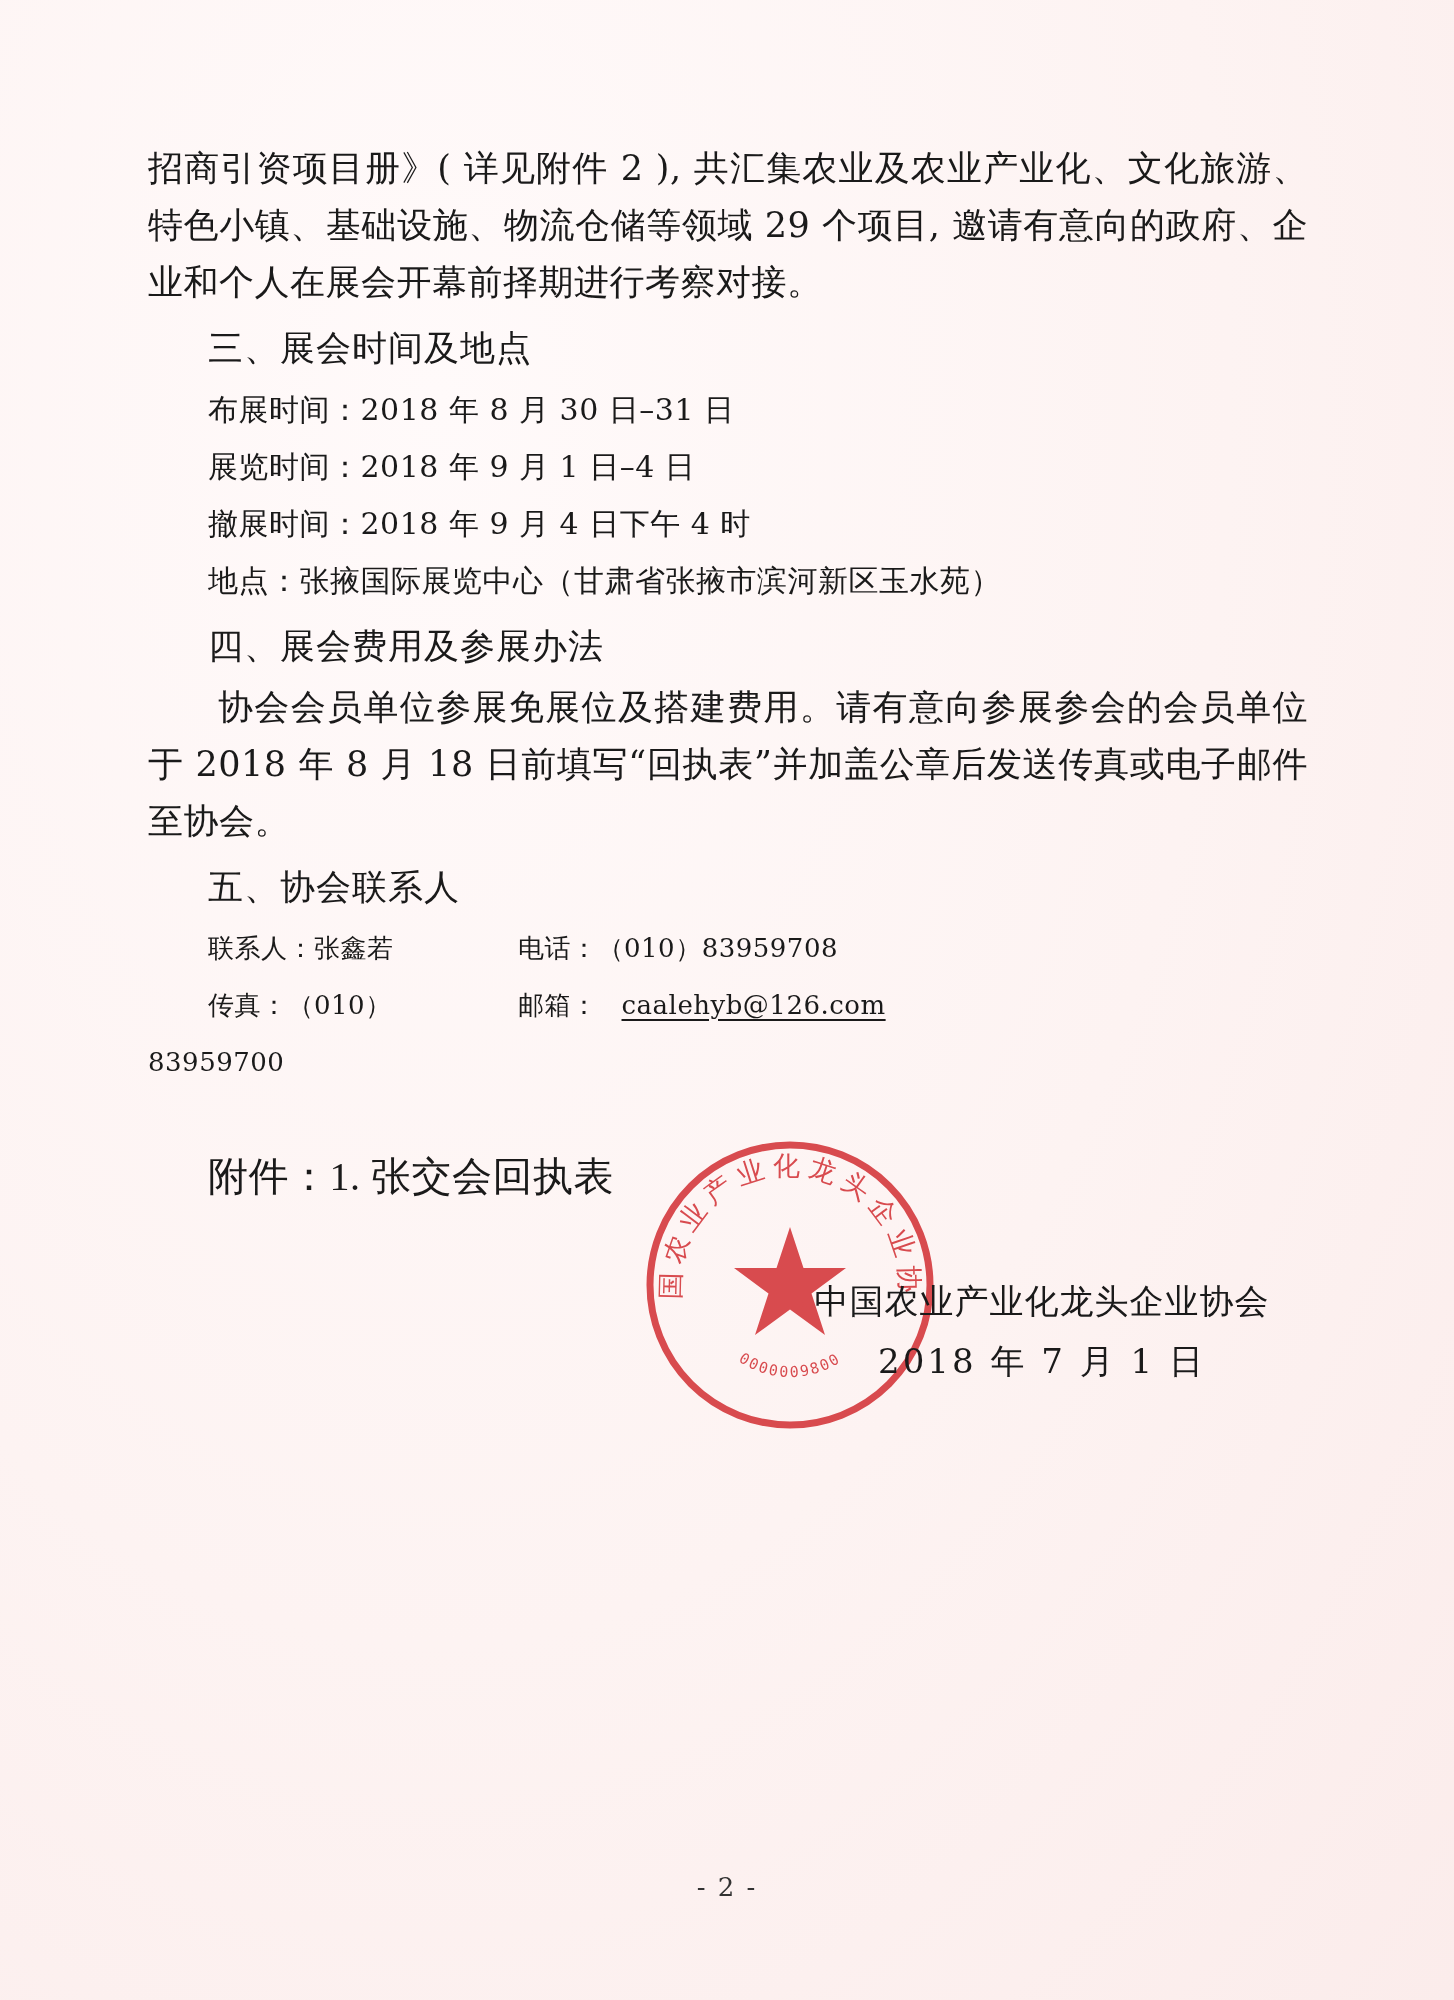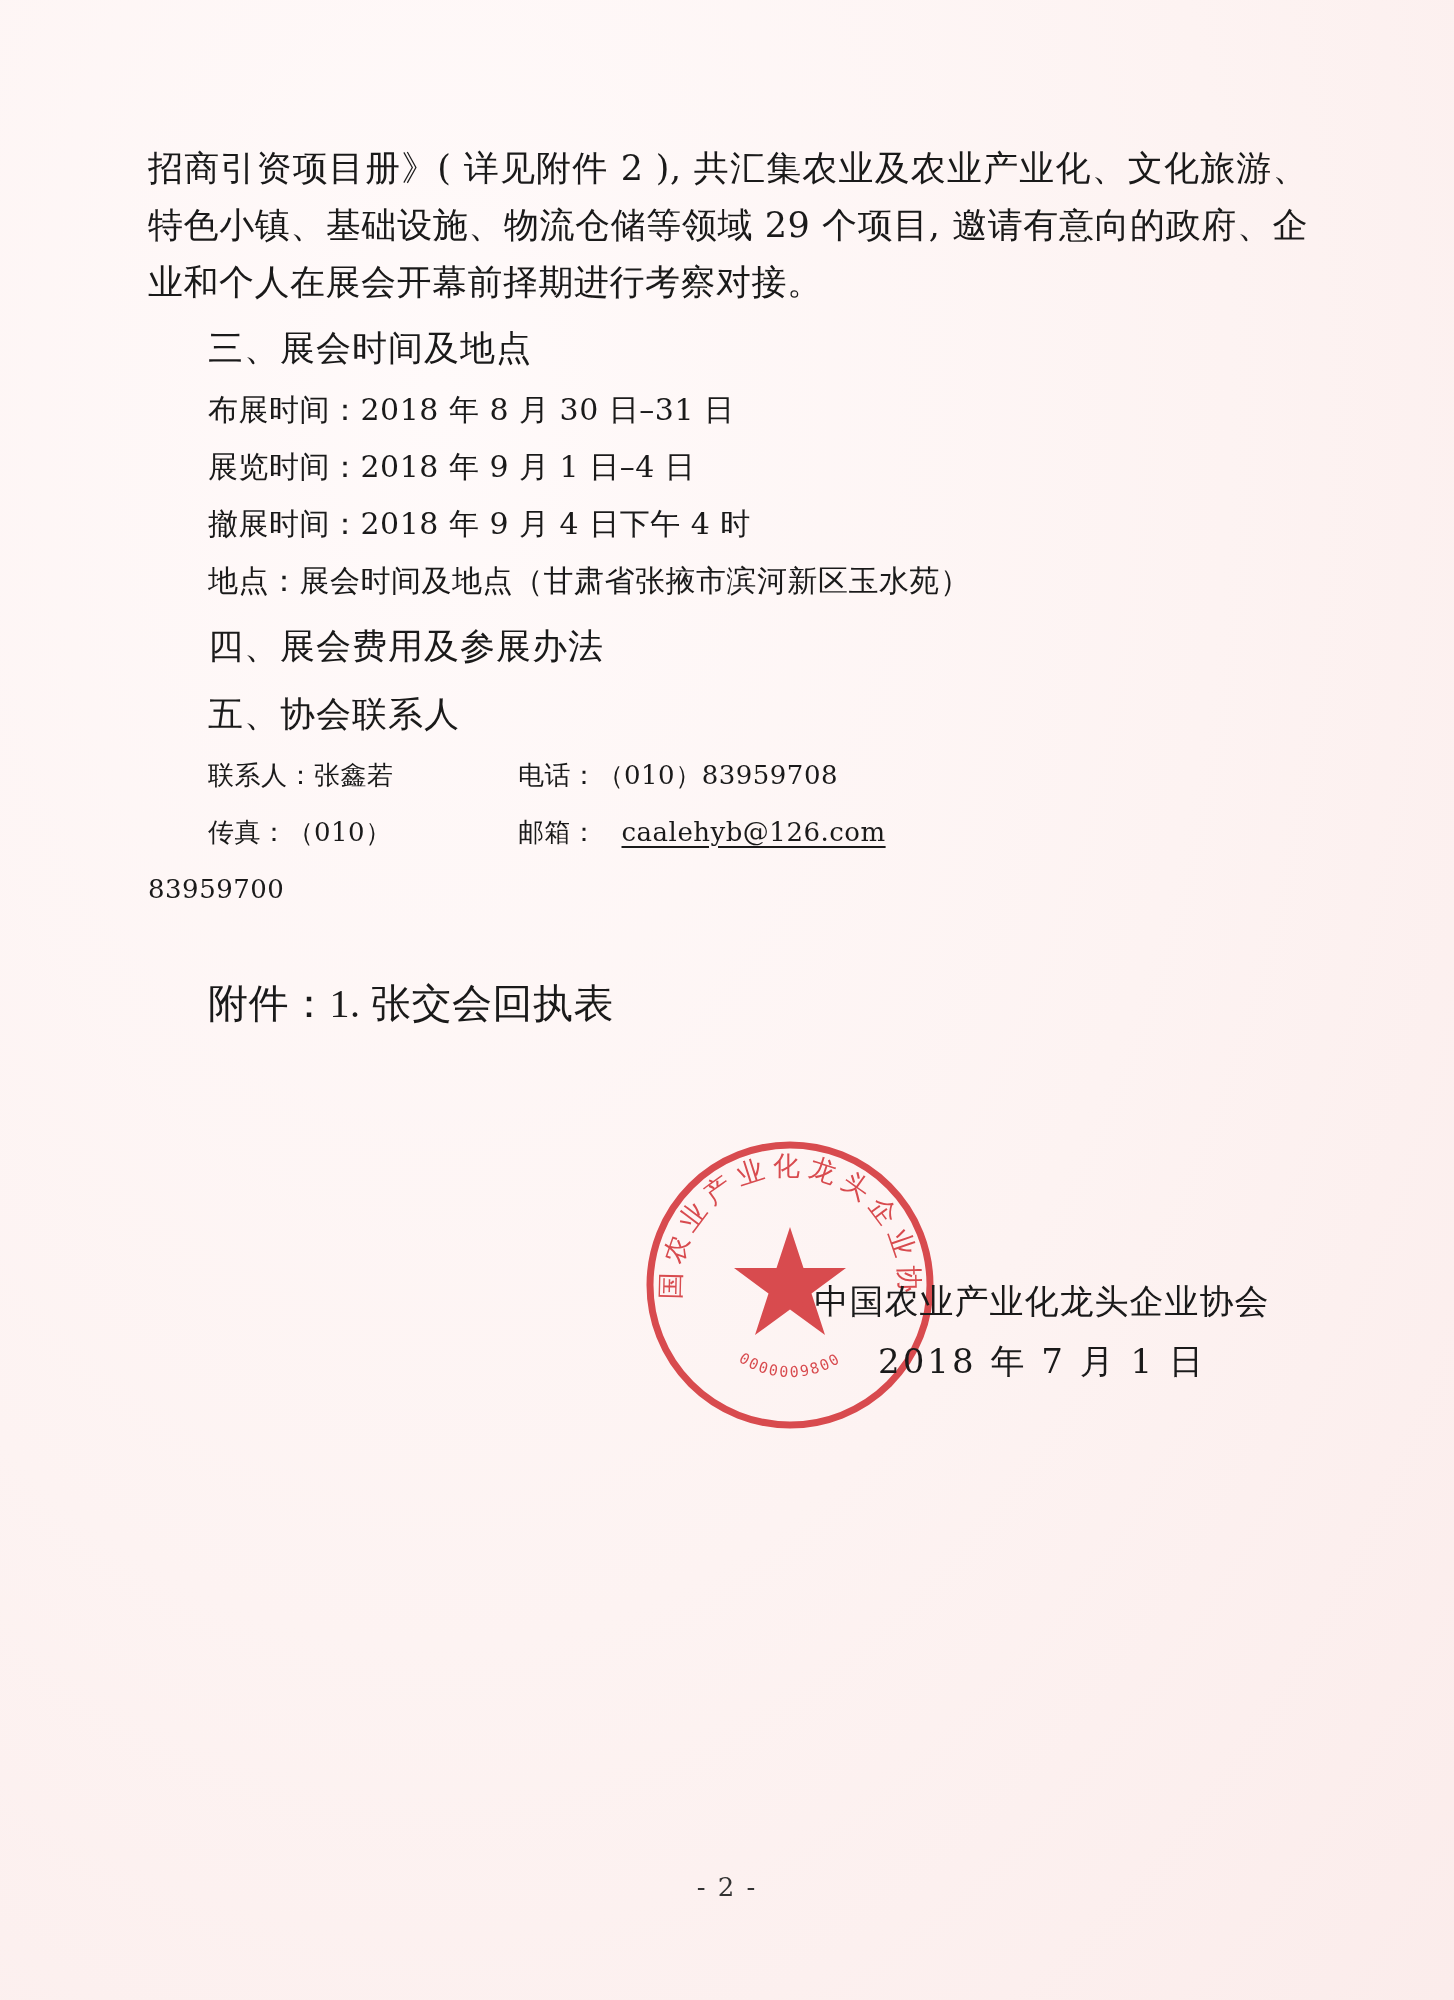--- a/index.html
+++ b/index.html
@@ -139,23 +139,24 @@
 <div class="page">
 
   <div class="content">
 
     <p class="para">招商引资项目册》( 详见附件 2 ), 共汇集农业及农业产业化、文化旅游、特色小镇、基础设施、物流仓储等领域 29 个项目, 邀请有意向的政府、企业和个人在展会开幕前择期进行考察对接。</p>
 
     <h2 class="heading">三、展会时间及地点</h2>
     <p class="line">布展时间：2018 年 8 月 30 日–31 日</p>
     <p class="line">展览时间：2018 年 9 月 1 日–4 日</p>
     <p class="line">撤展时间：2018 年 9 月 4 日下午 4 时</p>
-    <p class="line">地点：展会时间及地点（甘肃省张掖市滨河新区玉水苑）</p>
+    <p class="line">地点：张掖国际展览中心（甘肃省张掖市滨河新区玉水苑）</p>
 
     <h2 class="heading">四、展会费用及参展办法</h2>
+    <p class="para indent">协会会员单位参展免展位及搭建费用。请有意向参展参会的会员单位于 2018 年 8 月 18 日前填写“回执表”并加盖公章后发送传真或电子邮件至协会。</p>
 
     <h2 class="heading">五、协会联系人</h2>
 
     <div class="contact-row">
       <div class="c1">联系人：张鑫若</div>
       <div class="c2">电话：（010）83959708</div>
     </div>
 
     <div class="contact-row">
       <div class="c1">传真：（010）83959700</div>

